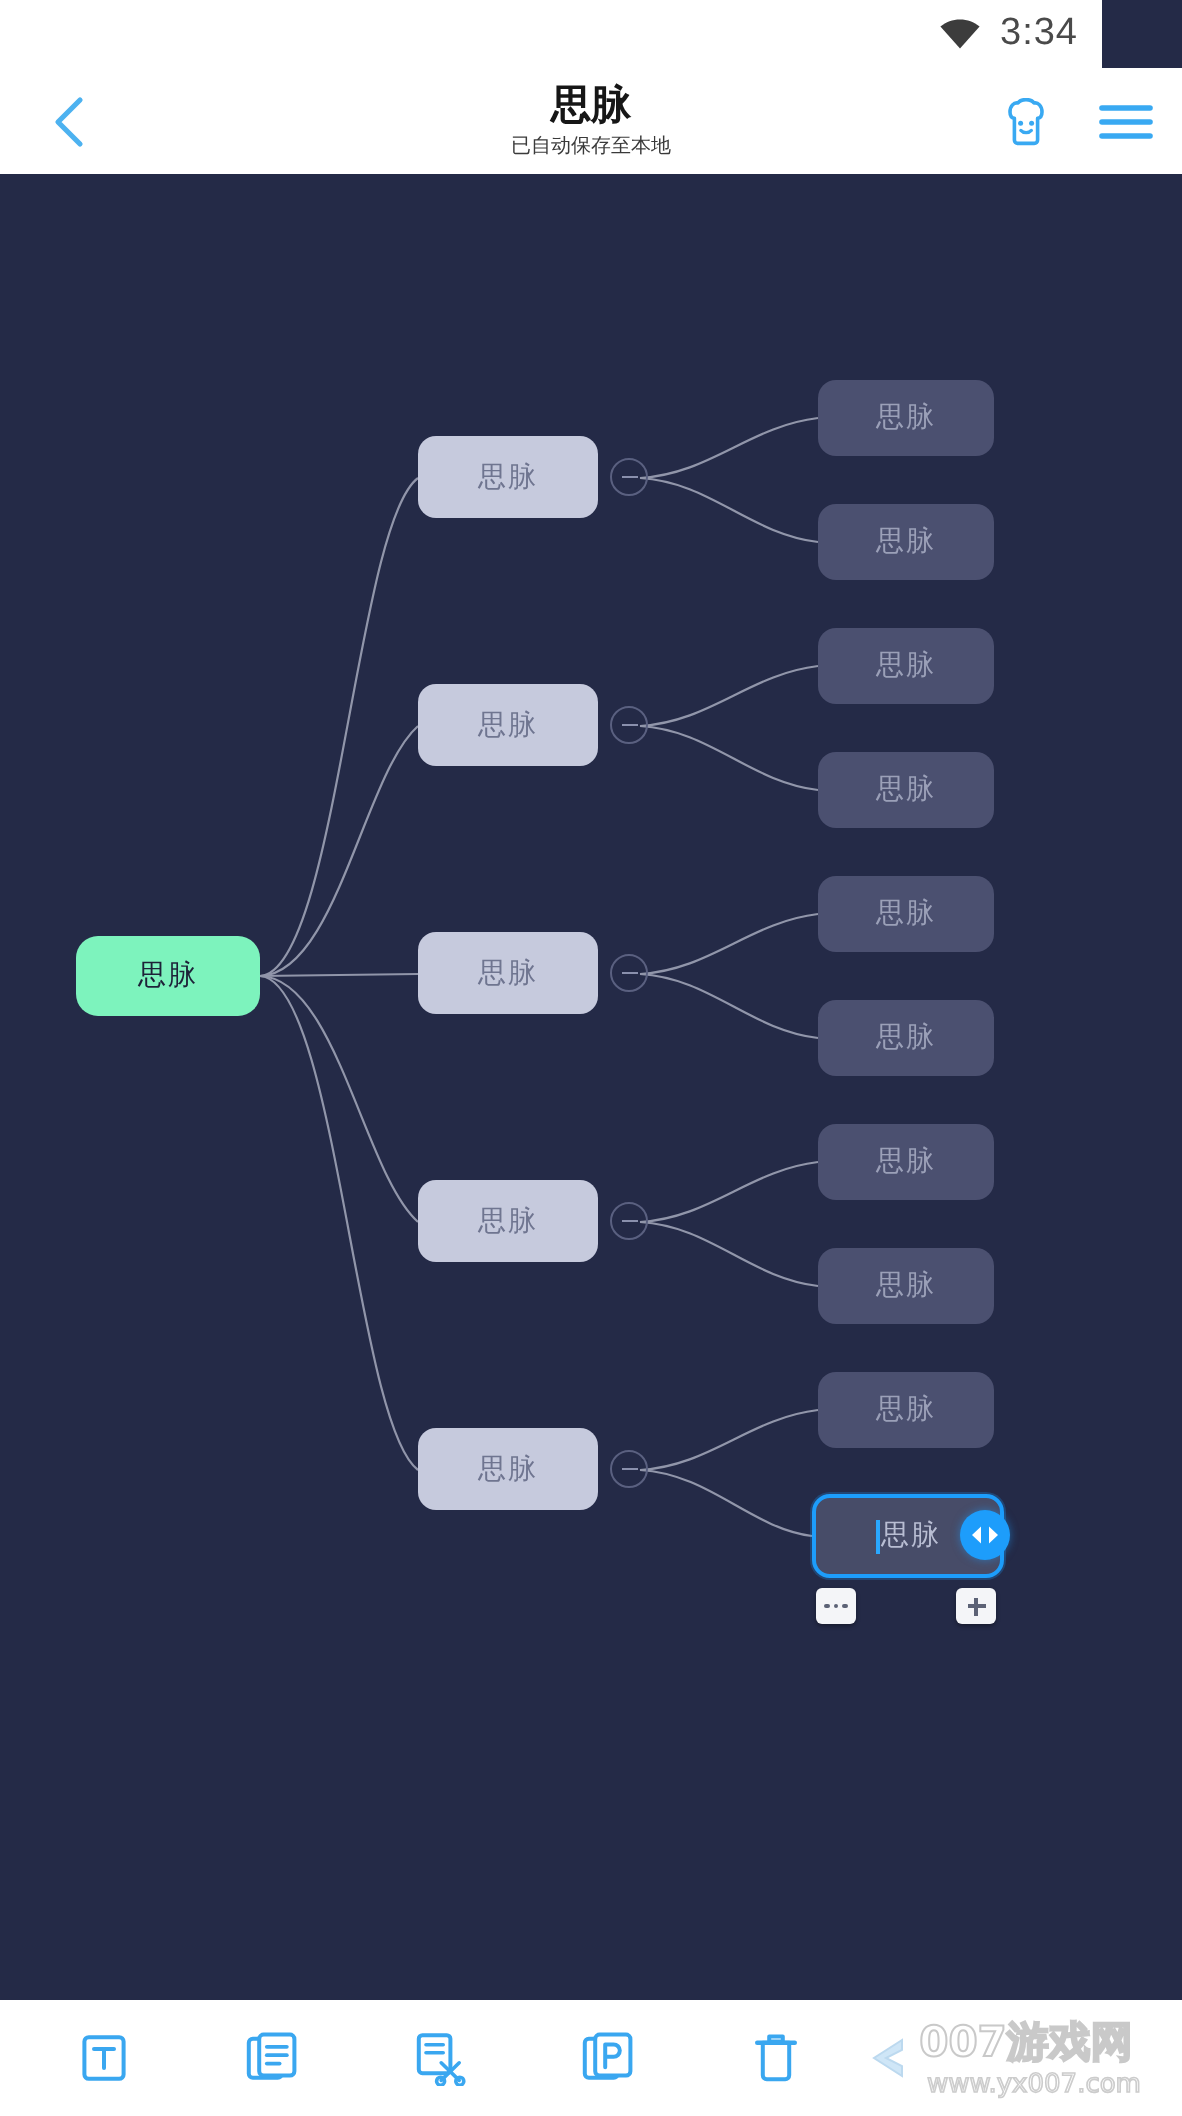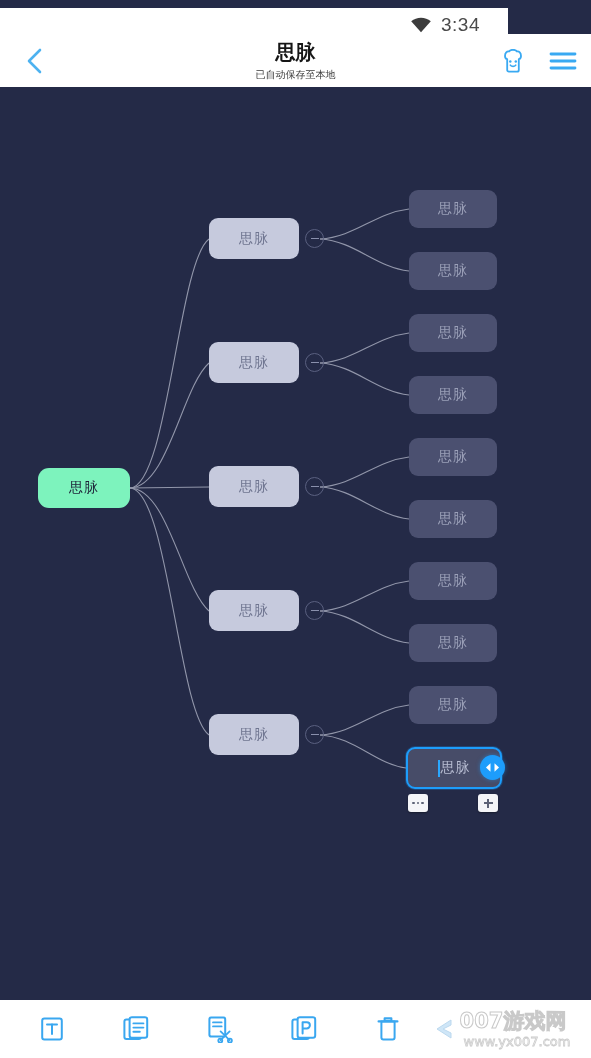--- a/index.html
+++ b/index.html
@@ -6,23 +6,23 @@
   body{
     width:591px;height:1058px;
     background:#242a47;
     font-family:"Liberation Sans","DejaVu Sans",sans-serif;
     overflow:hidden;position:relative;
   }
   .phone{position:relative;width:591px;height:1058px;overflow:hidden;}
 
   
   .statusbar{
-    position:absolute;left:0;top:8px;width:508px;height:34px;
+    position:absolute;left:0;top:0;width:551px;height:34px;
     background:#ffffff;display:flex;align-items:center;
-    justify-content:flex-end;padding-right:28px;box-sizing:border-box;
+    justify-content:flex-end;padding-right:12px;box-sizing:border-box;
   }
   .wifi-icon{width:22px;height:16px;margin-right:9px;display:block;}
   .status-time{
     font-size:19px;color:#4a4a4a;font-weight:400;letter-spacing:.5px;
     font-family:"Liberation Sans",sans-serif;
   }
 
   
   .appbar{
     position:absolute;left:0;top:34px;width:591px;height:53px;
@@ -36,21 +36,21 @@
     position:absolute;left:0;top:0;width:591px;height:53px;
     display:flex;flex-direction:column;align-items:center;
     justify-content:center;pointer-events:none;
   }
   .apptitle{
     font-size:20px;font-weight:bold;color:#161616;line-height:22px;
     font-family:"DejaVu Sans","Liberation Sans",sans-serif;
   }
   .appsub{
     font-size:10px;color:#3a3a3a;line-height:13px;margin-top:5px;
-    font-family:Liberation Serif, serif;
+    font-family:Liberation Mono, monospace;
   }
   .hdr-right{
     position:absolute;right:12px;top:6px;height:42px;
     display:flex;align-items:center;gap:18px;
   }
   .icon-btn{width:32px;height:32px;display:flex;align-items:center;justify-content:center;}
 
   
   .canvas{
     position:absolute;left:0;top:87px;width:591px;height:913px;

